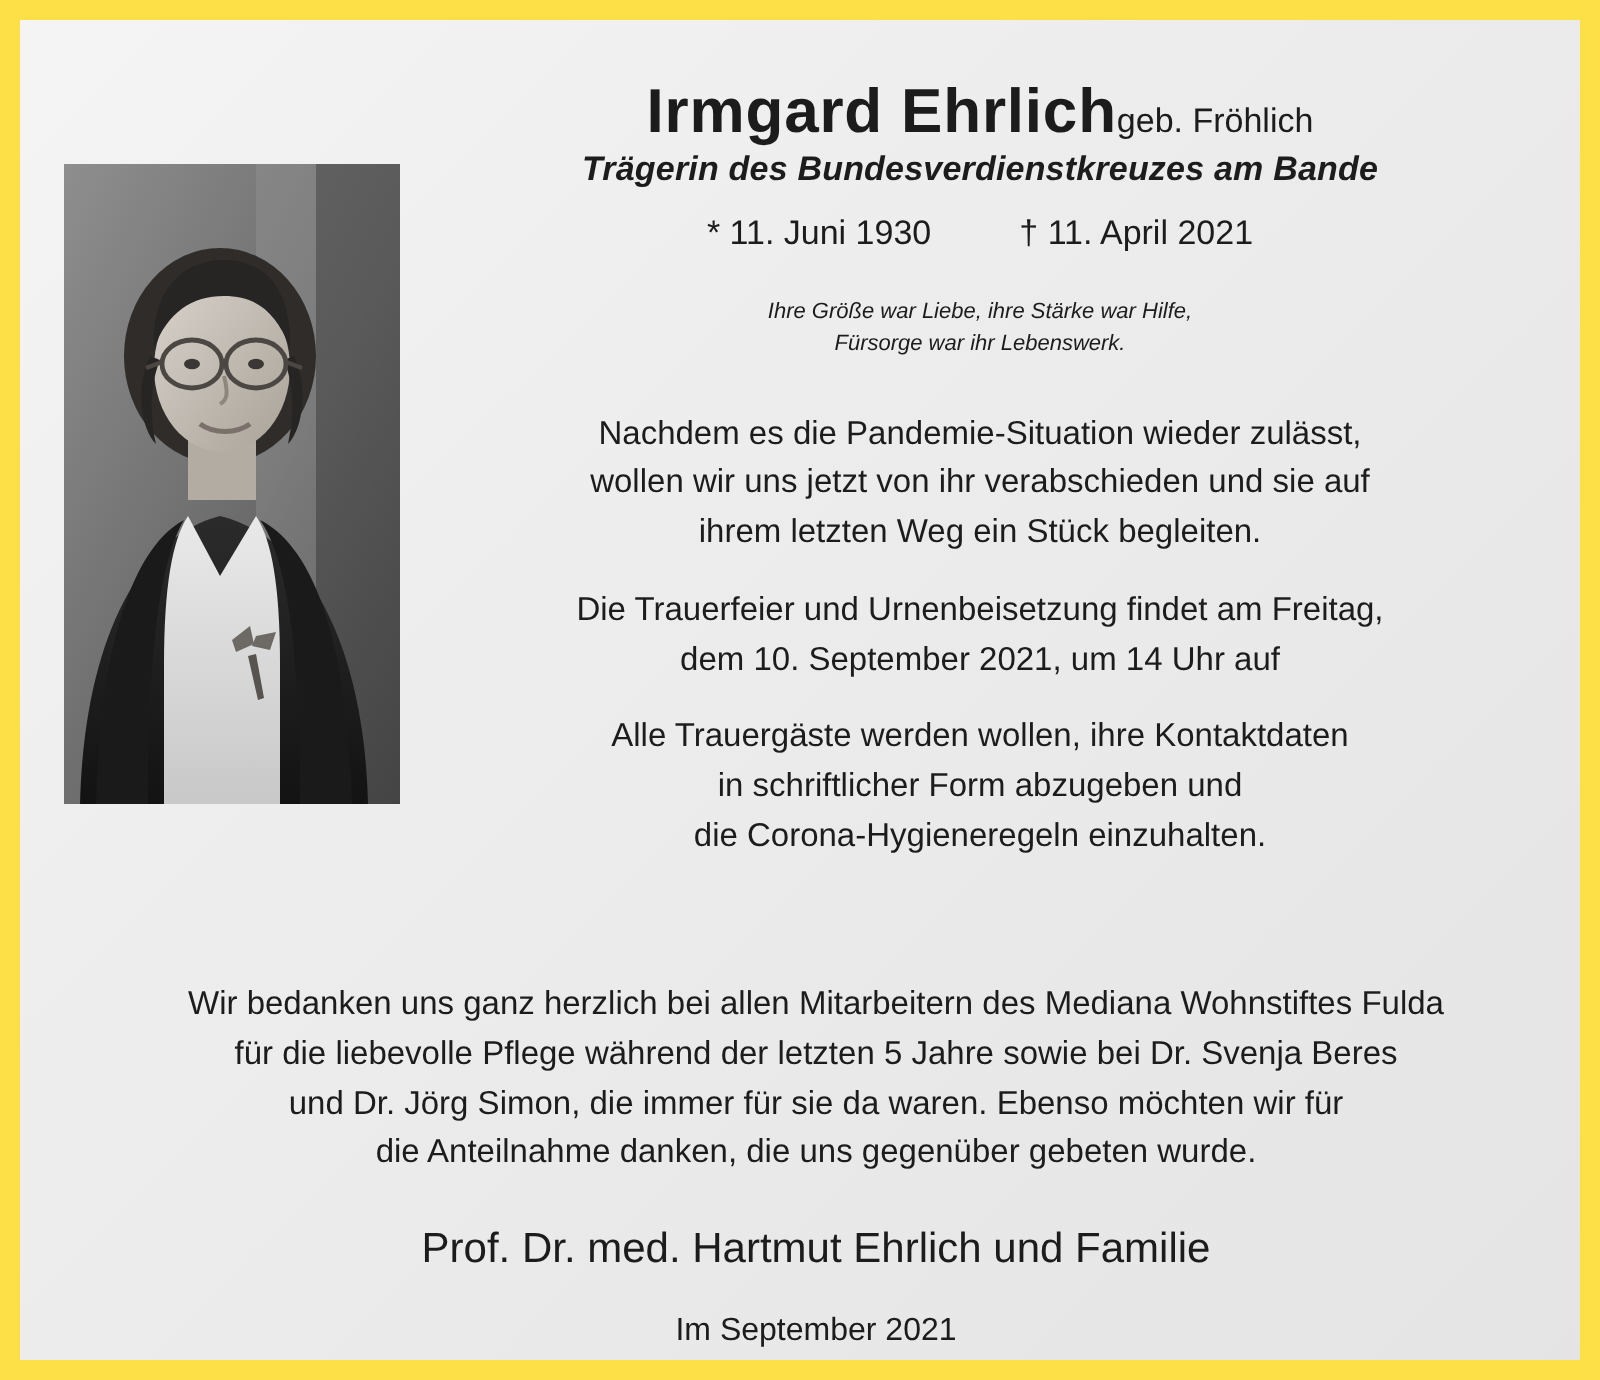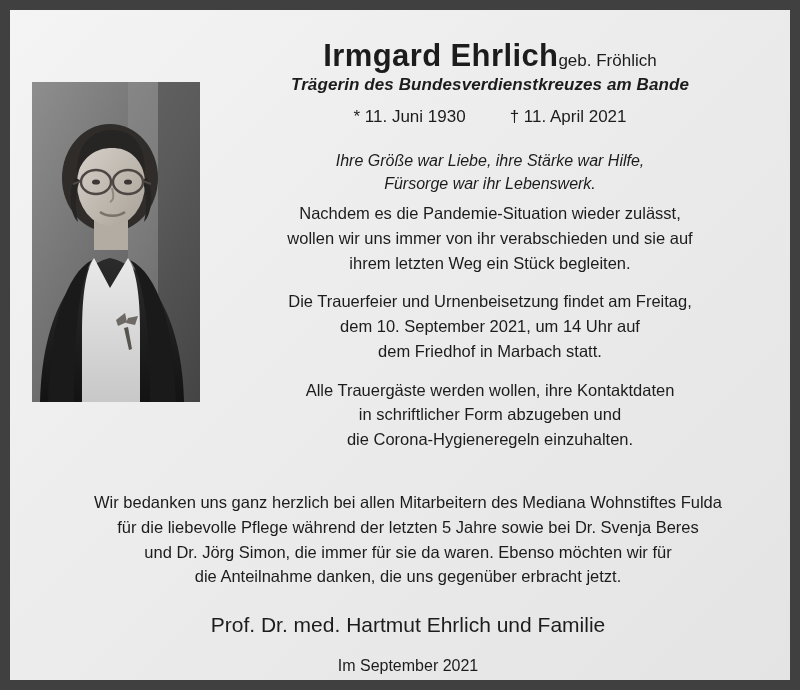--- a/index.html
+++ b/index.html
@@ -7,21 +7,21 @@
     padding: 0;
     background: #ffffff;
   }
   body {
     font-family: "Liberation Sans", sans-serif;
   }
   .page {
     position: relative;
     width: 800px;
     height: 690px;
-    background: #404040;
+    background: #fde047;
     box-sizing: border-box;
     overflow: hidden;
   }
   .notice {
     position: absolute;
     left: 10px;
     top: 10px;
     width: 780px;
     height: 670px;
     background: #efefef;
@@ -70,26 +70,26 @@
   }
   .dates {
     margin-top: 12px;
     font-size: 17px;
   }
   .dates .birth {
     margin-right: 44px;
   }
   .epitaph {
     margin-top: 22px;
-    font-size: 16px;
+    font-size: 11px;
     font-style: italic;
     line-height: 1.45;
   }
   .para {
-    margin-top: 6px;
+    margin-top: 24px;
     font-size: 16.5px;
     line-height: 1.5;
   }
   .para.tight {
     margin-top: 14px;
   }
   .bottom {
     position: absolute;
     left: 28px;
     top: 480px;
@@ -186,40 +186,39 @@
       <div class="honor">Trägerin des Bundesverdienstkreuzes am Bande</div>
       <div class="dates">
         <span class="birth">* 11. Juni 1930</span><span class="death">† 11. April 2021</span>
       </div>
       <div class="epitaph">
         <div>Ihre Größe war Liebe, ihre Stärke war Hilfe,</div>
         <div>Fürsorge war ihr Lebenswerk.</div>
       </div>
       <div class="para">
         <div>Nachdem es die Pandemie-Situation wieder zulässt,</div>
-        <div>wollen wir uns immer von ihr verabschieden und sie auf</div>
+        <div>wollen wir uns jetzt von ihr verabschieden und sie auf</div>
         <div>ihrem letzten Weg ein Stück begleiten.</div>
       </div>
       <div class="para tight">
         <div>Die Trauerfeier und Urnenbeisetzung findet am Freitag,</div>
         <div>dem 10. September 2021, um 14 Uhr auf</div>
-        <div>dem Friedhof in Marbach statt.</div>
       </div>
       <div class="para tight">
         <div>Alle Trauergäste werden wollen, ihre Kontaktdaten</div>
         <div>in schriftlicher Form abzugeben und</div>
         <div>die Corona-Hygieneregeln einzuhalten.</div>
       </div>
     </div>
 
     <div class="bottom">
       <div class="thanks">
         <div>Wir bedanken uns ganz herzlich bei allen Mitarbeitern des Mediana Wohnstiftes Fulda</div>
         <div>für die liebevolle Pflege während der letzten 5 Jahre sowie bei Dr. Svenja Beres</div>
         <div>und Dr. Jörg Simon, die immer für sie da waren. Ebenso möchten wir für</div>
-        <div>die Anteilnahme danken, die uns gegenüber erbracht jetzt.</div>
+        <div>die Anteilnahme danken, die uns gegenüber gebeten wurde.</div>
       </div>
       <div class="signature">Prof. Dr. med. Hartmut Ehrlich und Familie</div>
       <div class="dateline">Im September 2021</div>
     </div>
 
   </div>
 </div>
 
 </body></html>

